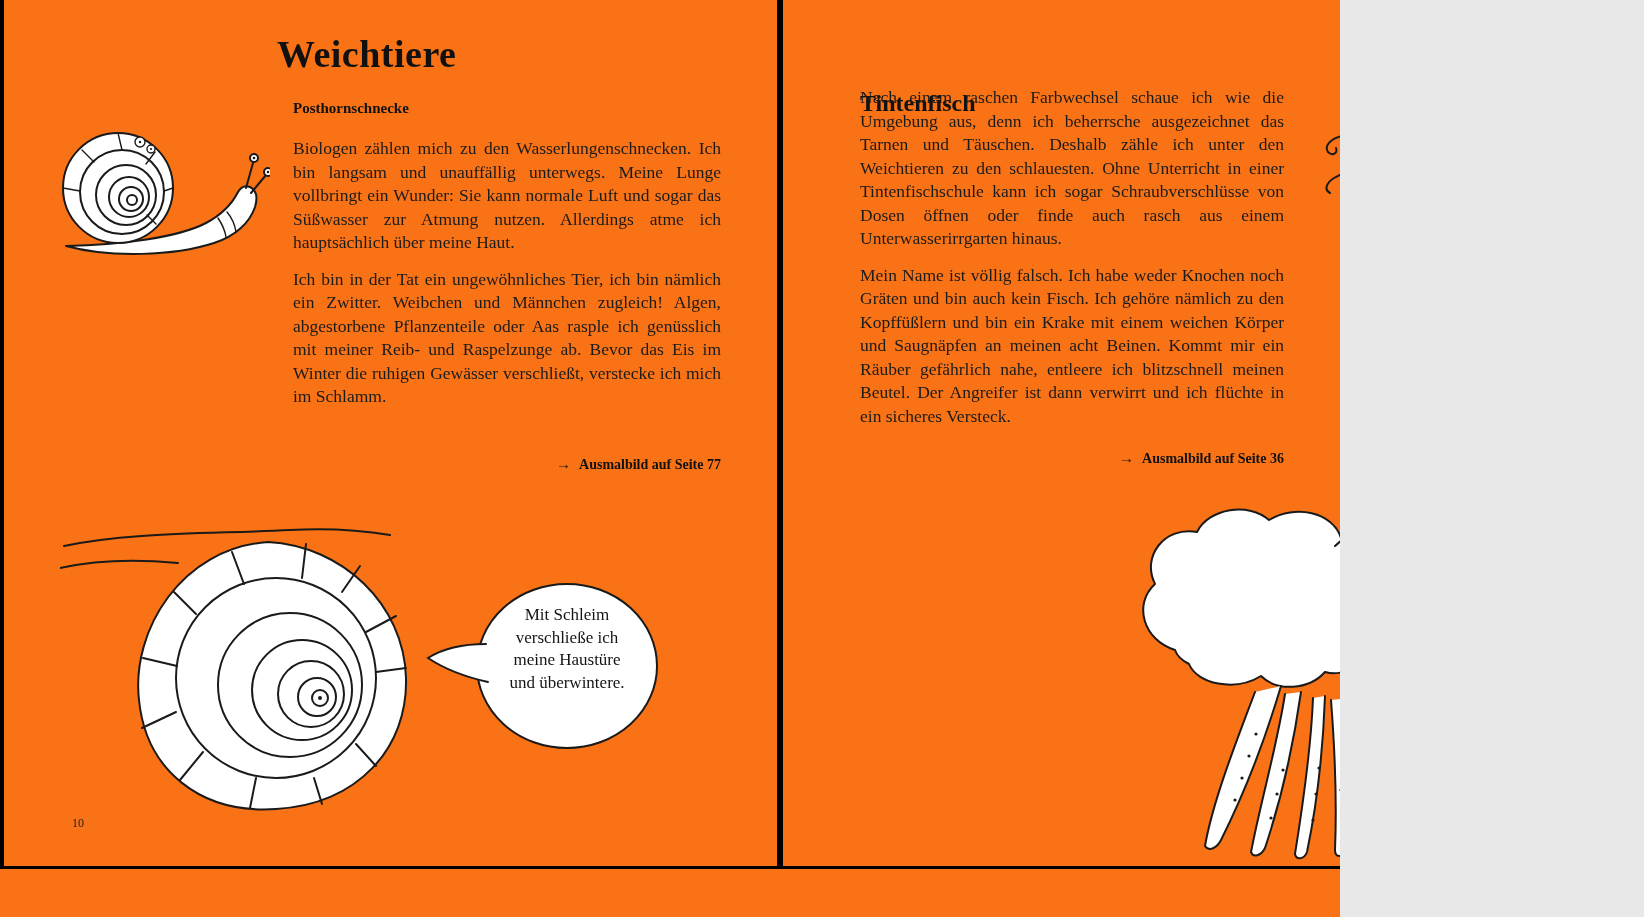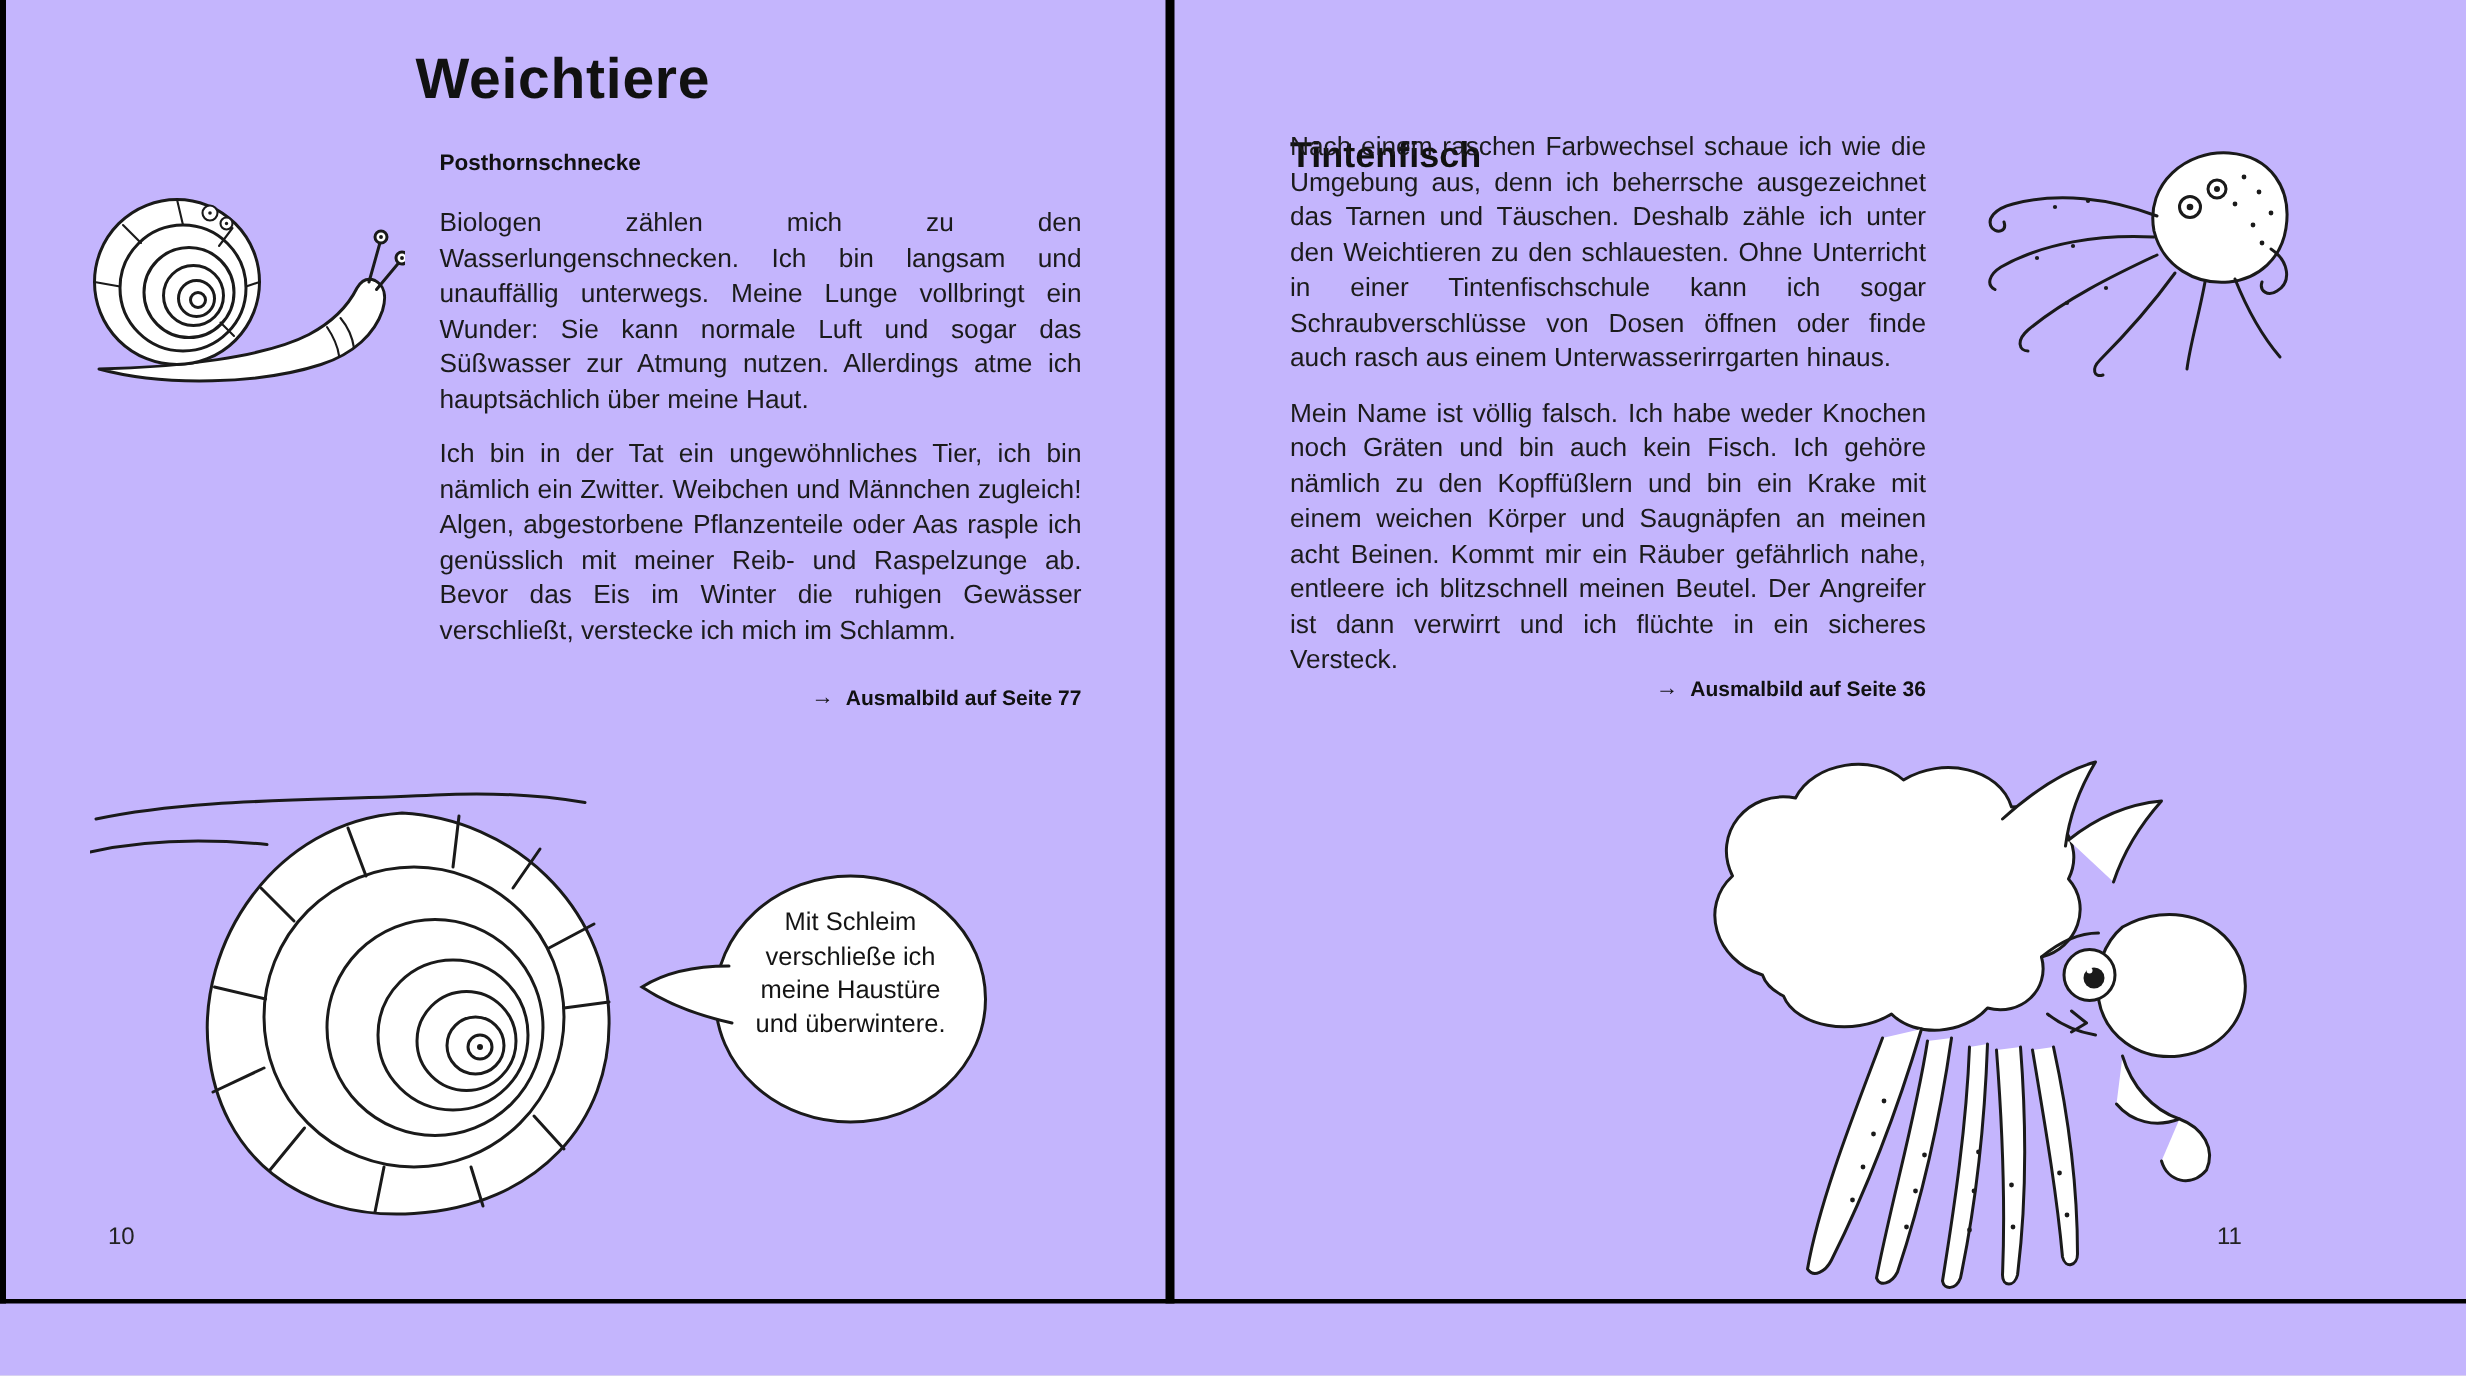--- a/index.html
+++ b/index.html
@@ -1,18 +1,18 @@
 <!DOCTYPE html>
 <html><head>
 <meta charset="utf-8">
 <style>
   html,body{margin:0;padding:0;background:#e8e8e8;}
   .spread{
-    position:relative;width:1644px;height:917px;background:#c4b5fd;
-    overflow:hidden;font-family:Liberation Sans, sans-serif;color:#1b1b1b;
+    position:relative;width:1340px;height:917px;background:#f97316;
+    overflow:hidden;font-family:Liberation Serif, serif;color:#1b1b1b;
   }
   .rule{position:absolute;background:#000;}
   .rule-left{left:0;top:0;width:4px;height:869px;}
   .rule-center{left:777px;top:0;width:6px;height:869px;}
   .rule-bottom{left:0;top:866px;width:1644px;height:3px;}
   .abs{position:absolute;}
   .h1{font-size:38px;font-weight:700;letter-spacing:0.5px;color:#111;}
   .h2{font-size:15px;font-weight:700;color:#111;}
   .body-col p{
     margin:0 0 13px 0;font-size:17.5px;line-height:23.5px;
@@ -20,21 +20,21 @@
   }
   .ref{
     font-size:14px;font-weight:700;color:#111;
     display:flex;align-items:center;justify-content:flex-end;gap:8px;
   }
   .ref .arr{font-size:15px;font-weight:400;}
   .bubble-text{
     text-align:center;font-size:17px;line-height:22.5px;color:#141414;
     white-space:pre-line;
   }
-  .pagenum{font-size:16px;color:#222;}
+  .pagenum{font-size:12px;color:#222;}
   svg{display:block;}
 </style>
 </head>
 <body>
 
 <div class="spread">
 
   <div class="rule rule-left"></div>
   <div class="rule rule-center"></div>
   <div class="rule rule-bottom"></div>

